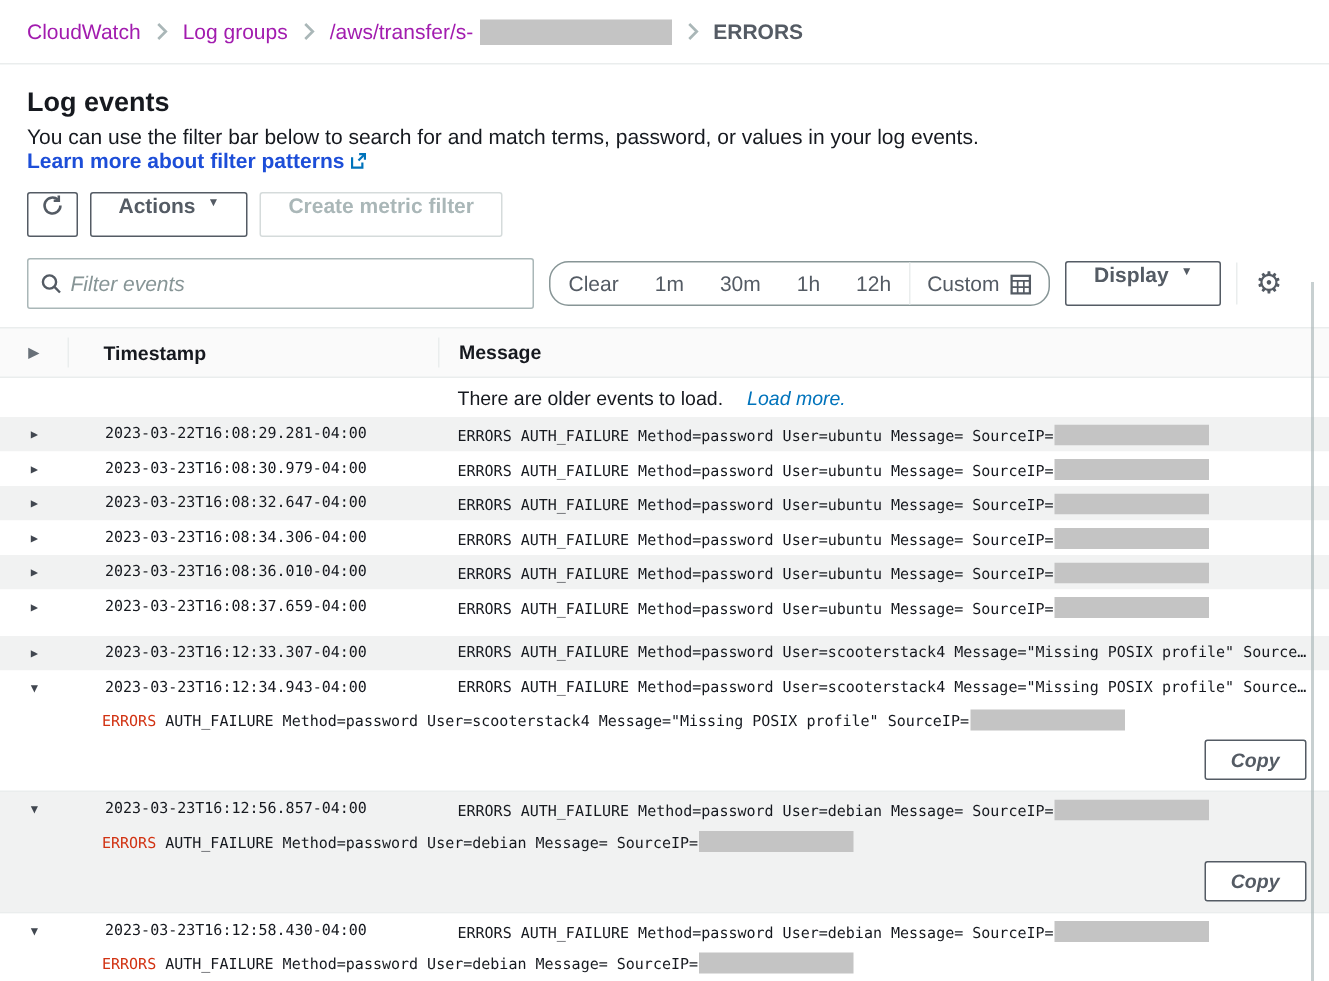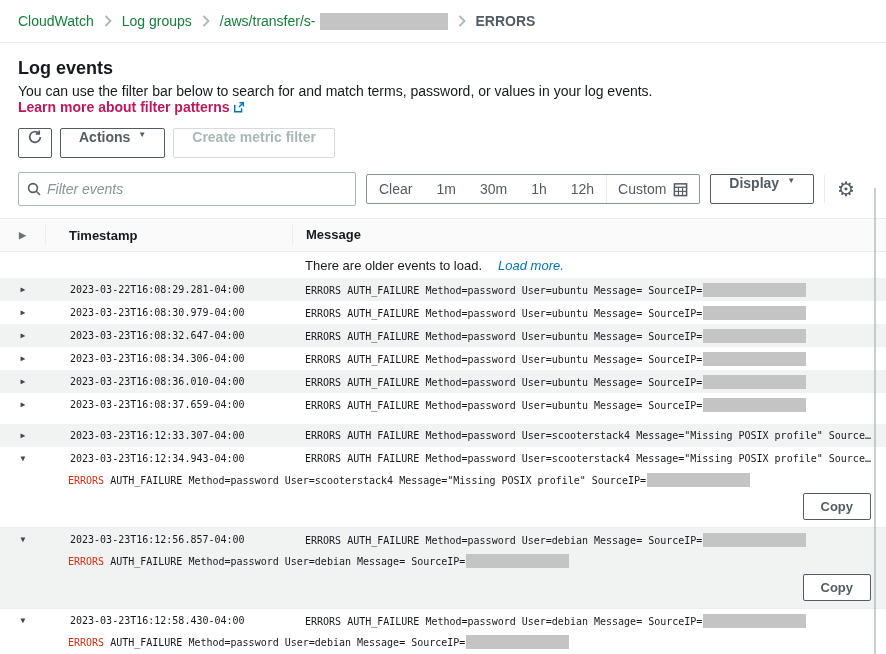--- a/index.html
+++ b/index.html
@@ -2,48 +2,48 @@
 <html><head>
 <meta charset="utf-8">
 <style>
   * { box-sizing: border-box; margin: 0; padding: 0; }
   html,body { width:886px; height:654px; overflow:hidden; background:#fff;
     font-family:"Liberation Sans", sans-serif; color:#16191f; position:relative; }
 
   
   .breadcrumb { height:43px; display:flex; align-items:center; padding:0 18px;
     border-bottom:1px solid #eaeded; font-size:14px; gap:10px; background:#fff; }
-  .crumb-link { color:#15803d; text-decoration:none; cursor:pointer; display:flex; align-items:center; gap:2px;}
+  .crumb-link { color:#a21caf; text-decoration:none; cursor:pointer; display:flex; align-items:center; gap:2px;}
   .crumb-current { color:#545b64; font-weight:700; }
   .crumb-sep { color:#aab7b8; font-size:13px; display:flex; align-items:center; }
   .redact { display:inline-block; background:#c4c4c4; vertical-align:middle; }
   .redact.bc { width:128px; height:17px; margin-left:2px; }
 
   
   .head-section { padding:13px 18px 12px 18px; }
   h1 { font-size:18px; font-weight:700; margin-top:2px; }
   .description { font-size:14px; margin-top:4px; color:#16191f; }
-  .learn-link { color:#be185d; font-weight:700; text-decoration:none; cursor:pointer; white-space:nowrap; }
+  .learn-link { color:#1d4ed8; font-weight:700; text-decoration:none; cursor:pointer; white-space:nowrap; }
   .ext-icon { display:inline-block; vertical-align:-1px; margin-left:3px; }
 
   .toolbar { display:flex; gap:8px; margin-top:13px; align-items:center; }
   .btn { background:#fff; border:1px solid #545b64; border-radius:2px; color:#545b64;
     font-weight:700; font-size:14px; height:30px; padding:0 18px; cursor:pointer;
     display:inline-flex; align-items:flex-start; gap:8px; font-family:"Liberation Sans",sans-serif; }
   .btn.icon-only { width:34px; padding:0; justify-content:center; }
   .btn:disabled, .btn.disabled { border-color:#d5dbdb; color:#aab7b8; cursor:default; }
   .caret { font-size:8px; position:relative; top:1px; }
 
   
   .filter-bar { display:flex; align-items:center; margin-top:14px; gap:10px; }
   .search-box { flex:0 0 338px; height:30px; border:1px solid #aab7b8; border-radius:2px;
     display:flex; align-items:center; padding:16px 8px; gap:6px; background:#fff; }
   .search-box input { border:none; outline:none; flex:1; font-size:14px; font-family:"Liberation Sans",sans-serif; color:#16191f; background:transparent;}
   .search-box input::placeholder { font-style:italic; color:#879596; }
-  .time-group { height:30px; border:1px solid #879596; border-radius:2px; display:flex; align-items:stretch; background:#fff; }
+  .time-group { height:30px; border:1px solid #879596; border-radius:13px; display:flex; align-items:stretch; background:#fff; }
   .time-btn { border:none; background:transparent; font-size:14px; color:#545b64; padding:0 12px;
     cursor:pointer; font-family:"Liberation Sans",sans-serif; display:flex; align-items:center; gap:7px;}
   .time-btn.custom { border-left:1px solid #eaeded; padding:0 11px; }
   .v-div { width:1px; height:28px; background:#eaeded; }
   .gear-btn { border:none; background:transparent; cursor:pointer; font-size:20px; color:#545b64; line-height:1; padding:0 2px;}
 
   
   .table-header { display:grid; grid-template-columns:46px 246px 1fr; align-items:center;
     height:34px; background:#fafafa; border-top:1px solid #eaeded; border-bottom:1px solid #eaeded;
     font-size:13px; font-weight:700; color:#16191f; }
@@ -63,21 +63,21 @@
   .cell-msg { padding-left:13px; white-space:nowrap; overflow:hidden; }
   .redact.row { width:103px; height:14px; margin-left:1px; vertical-align:-3px; }
   .spacer { height:8px; background:#fff; }
 
   .log-group { border-bottom:1px solid #eaeded; padding-bottom:5px; }
   .detail-line { padding:3px 0 2px 68px; font-family:"DejaVu Sans Mono", monospace; font-size:10px;
     white-space:nowrap; overflow:hidden; }
   .err-red { color:#d13212; }
   .copy-row { display:flex; justify-content:flex-end; padding:4px 15px 2px 0; }
   .copy-btn { background:#fff; border:1px solid #545b64; border-radius:2px; color:#545b64;
-    font-weight:700; font-size:13px; height:27px; padding:0 17px; cursor:pointer; font-family:"Liberation Sans",sans-serif;}
+    font-weight:700; font-size:13px; height:27px; padding:0 17px; cursor:pointer; font-family:"Liberation Sans",sans-serif;font-style:italic;}
 
   .scroll-line { position:absolute; top:188px; bottom:0; right:10px; width:2px; background:#aab7b8; opacity:.65;}
   svg { display:block; }
 </style>
 </head>
 <body>
 
 <div class="breadcrumb">
   <a class="crumb-link">CloudWatch</a>
   <span class="crumb-sep">

